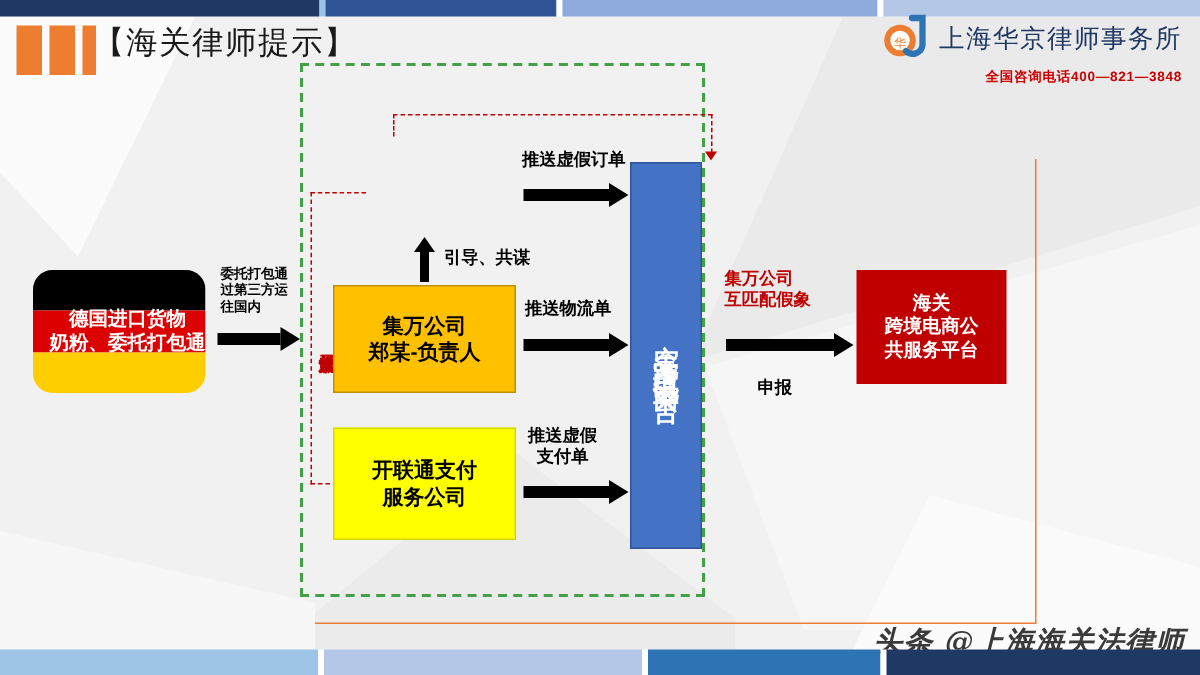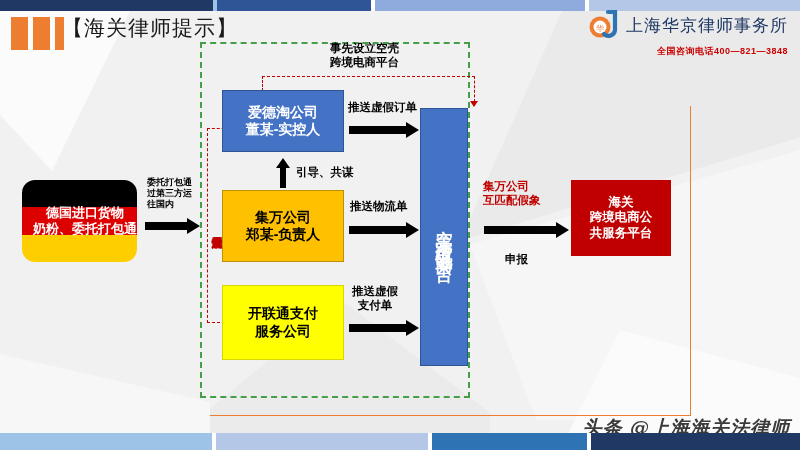--- a/index.html
+++ b/index.html
@@ -223,24 +223,20 @@
     <div class="logo-phone">全国咨询电话400—821—3848</div>
   </div>
 
   <div class="greenbox"></div>
 
   <div class="rdash rdash-h" style="left:262px;top:76px;width:213px;"></div>
   <div class="rdash rdash-v" style="left:262px;top:76px;height:15px;"></div>
   <div class="rdash rdash-v" style="left:474px;top:76px;height:26px;"></div>
   <div class="rdash-arrow-down" style="left:470px;top:101px;"></div>
 
-  <div class="lbl" style="left:330px;top:42px;">
-    <span>事先设立空壳</span>
-    <span>跨境电商平台</span>
-  </div>
 
   <div class="rdash rdash-h" style="left:207px;top:128px;width:37px;"></div>
   <div class="rdash rdash-v" style="left:207px;top:128px;height:195px;"></div>
   <div class="rdash rdash-h" style="left:207px;top:322px;width:18px;"></div>
   <div class="rdash-arrow-right" style="left:224px;top:318px;"></div>
 
   <div class="lbl-vert" style="left:209px;top:228px;">购买支付流水号</div>
 
   <div class="node-germany">
     <div class="flag-black"></div>
@@ -255,24 +251,20 @@
   <div class="lbl lbl-sm" style="left:147px;top:177px;text-align:left;">
     <span>委托打包通</span>
     <span>过第三方运</span>
     <span>往国内</span>
   </div>
   <div class="arrow-h" style="left:145px;top:218px;width:55px;">
     <div class="shaft" style="width:42px;"></div>
     <div class="head"></div>
   </div>
 
-  <div class="node node-edetao">
-    <span>爱德淘公司</span>
-    <span>董某-实控人</span>
-  </div>
 
   <div class="lbl" style="left:348px;top:101px;">推送虚假订单</div>
   <div class="arrow-h" style="left:349px;top:122px;width:70px;">
     <div class="shaft" style="width:57px;"></div>
     <div class="head"></div>
   </div>
 
   <div class="arrow-up" style="left:276px;top:158px;height:30px;">
     <div class="head"></div>
     <div class="shaft" style="height:22px;"></div>

